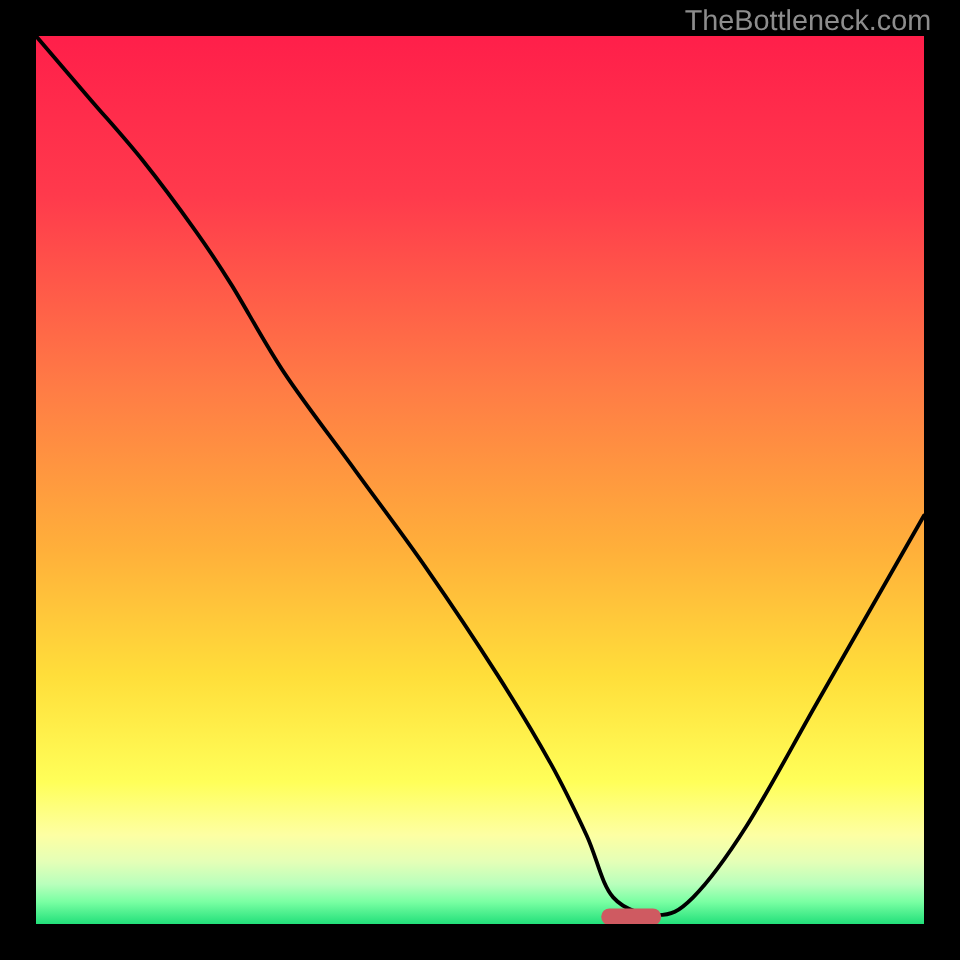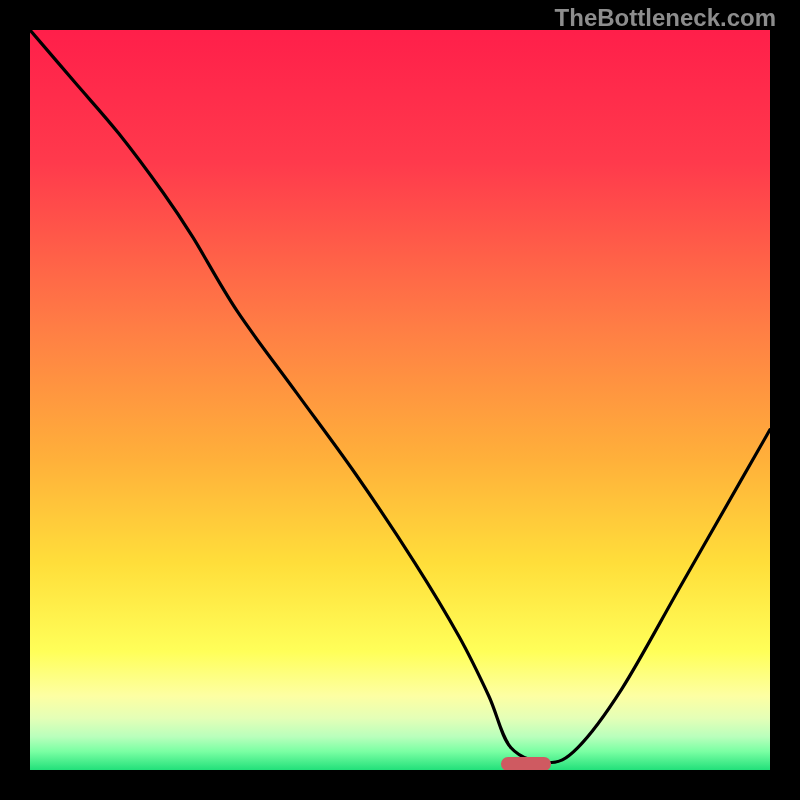--- a/index.html
+++ b/index.html
@@ -40,21 +40,21 @@
     height: 14px;
     border-radius: 7px;
     transform: translate(-50%, -50%);
   }
   .watermark {
     position: absolute;
     top: 4px;
     right: 24px;
     font-family: Arial, Helvetica, sans-serif;
     font-size: 24px;
-    font-weight: 700;
+    font-weight: 400;
     color: #8d8d8d;
     letter-spacing: 0px;
   }
 </style>
 </head>
 <body>
 
 <div class="frame">
 
   <div class="watermark">TheBottleneck.com</div>

